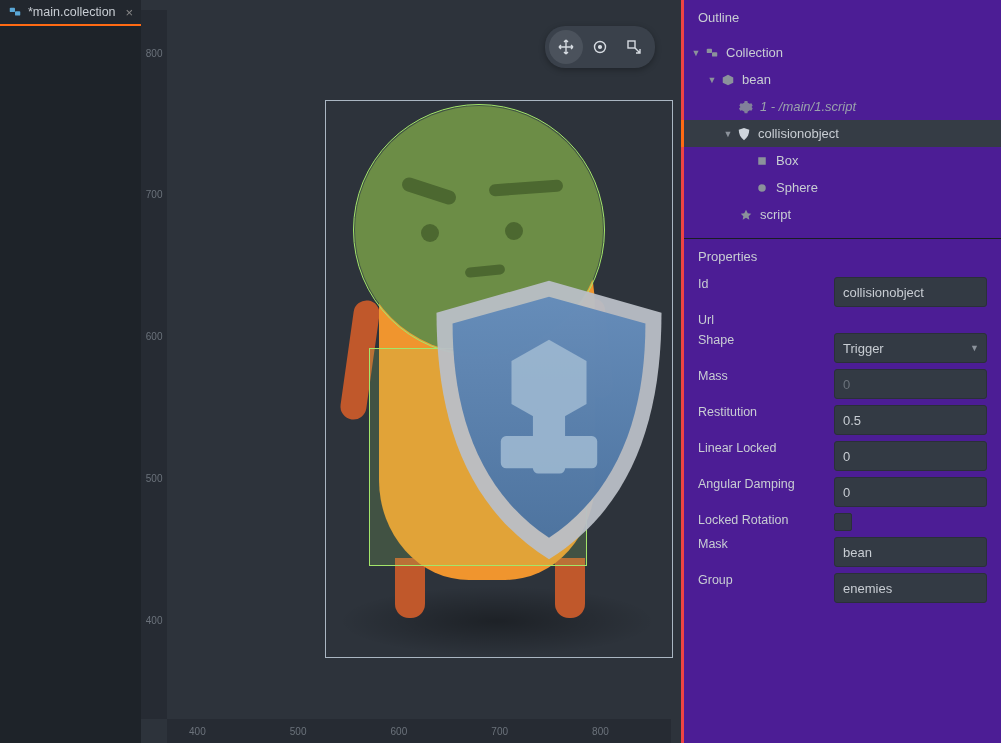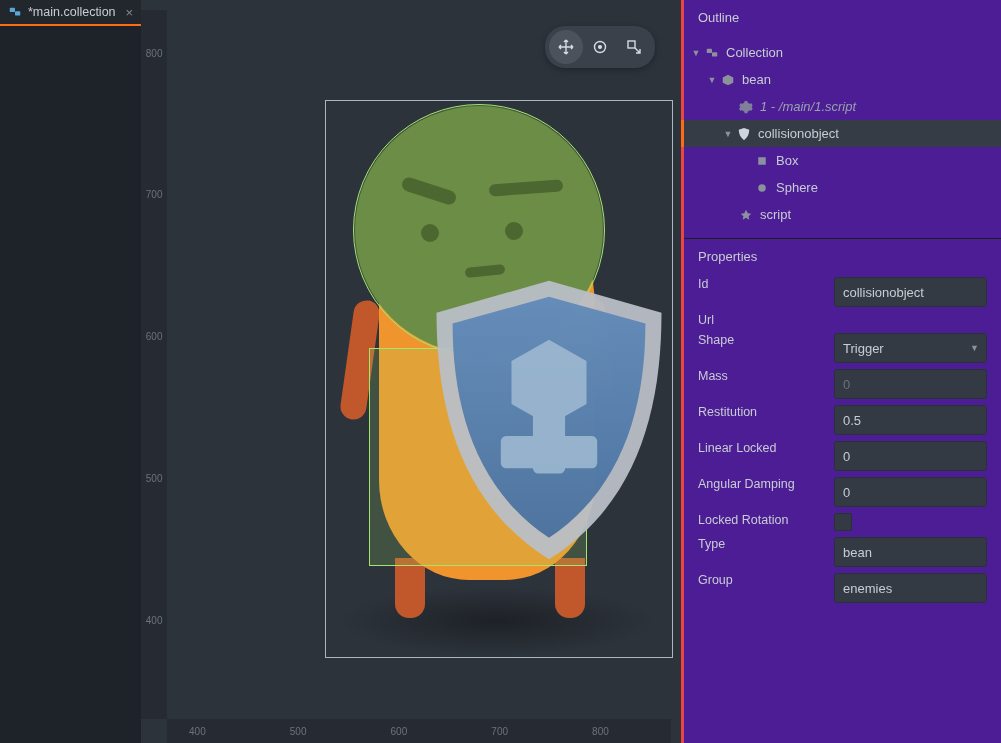--- a/index.html
+++ b/index.html
@@ -305,21 +305,21 @@
       </div>
 
       <div class="prop-row">
         <div class="prop-label">Locked Rotation</div>
         <div class="prop-field">
             <div class="checkbox"></div>
           </div>
       </div>
 
       <div class="prop-row">
-        <div class="prop-label">Type</div>
+        <div class="prop-label">Mask</div>
         <div class="prop-field"><input class="input" value="bean" style=""></div>
       </div>
 
       <div class="prop-row">
         <div class="prop-label">Group</div>
         <div class="prop-field"><input class="input" value="enemies" style=""></div>
       </div>
 
     </div>
   </div>

